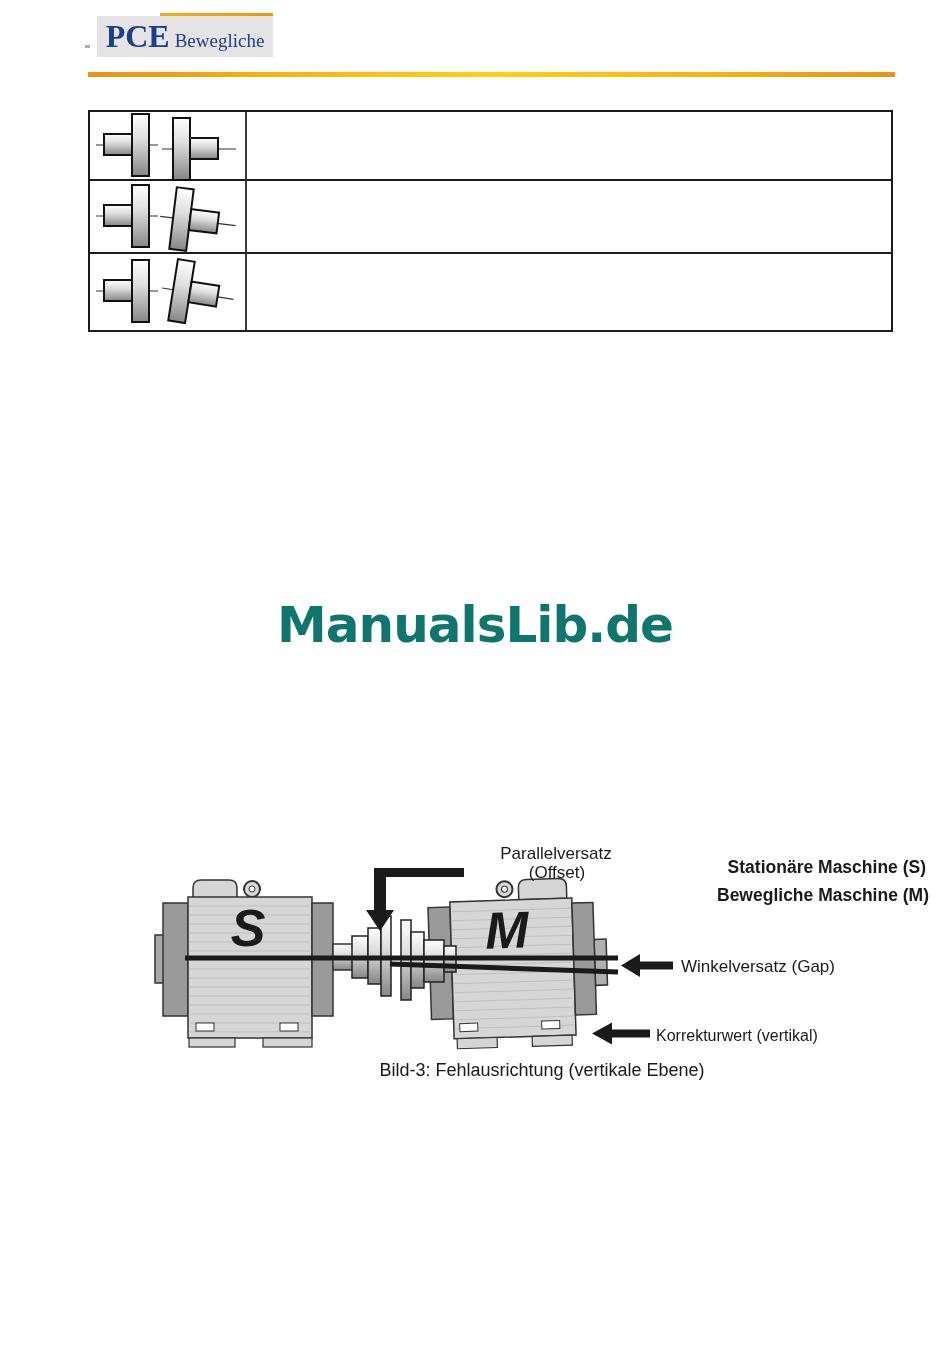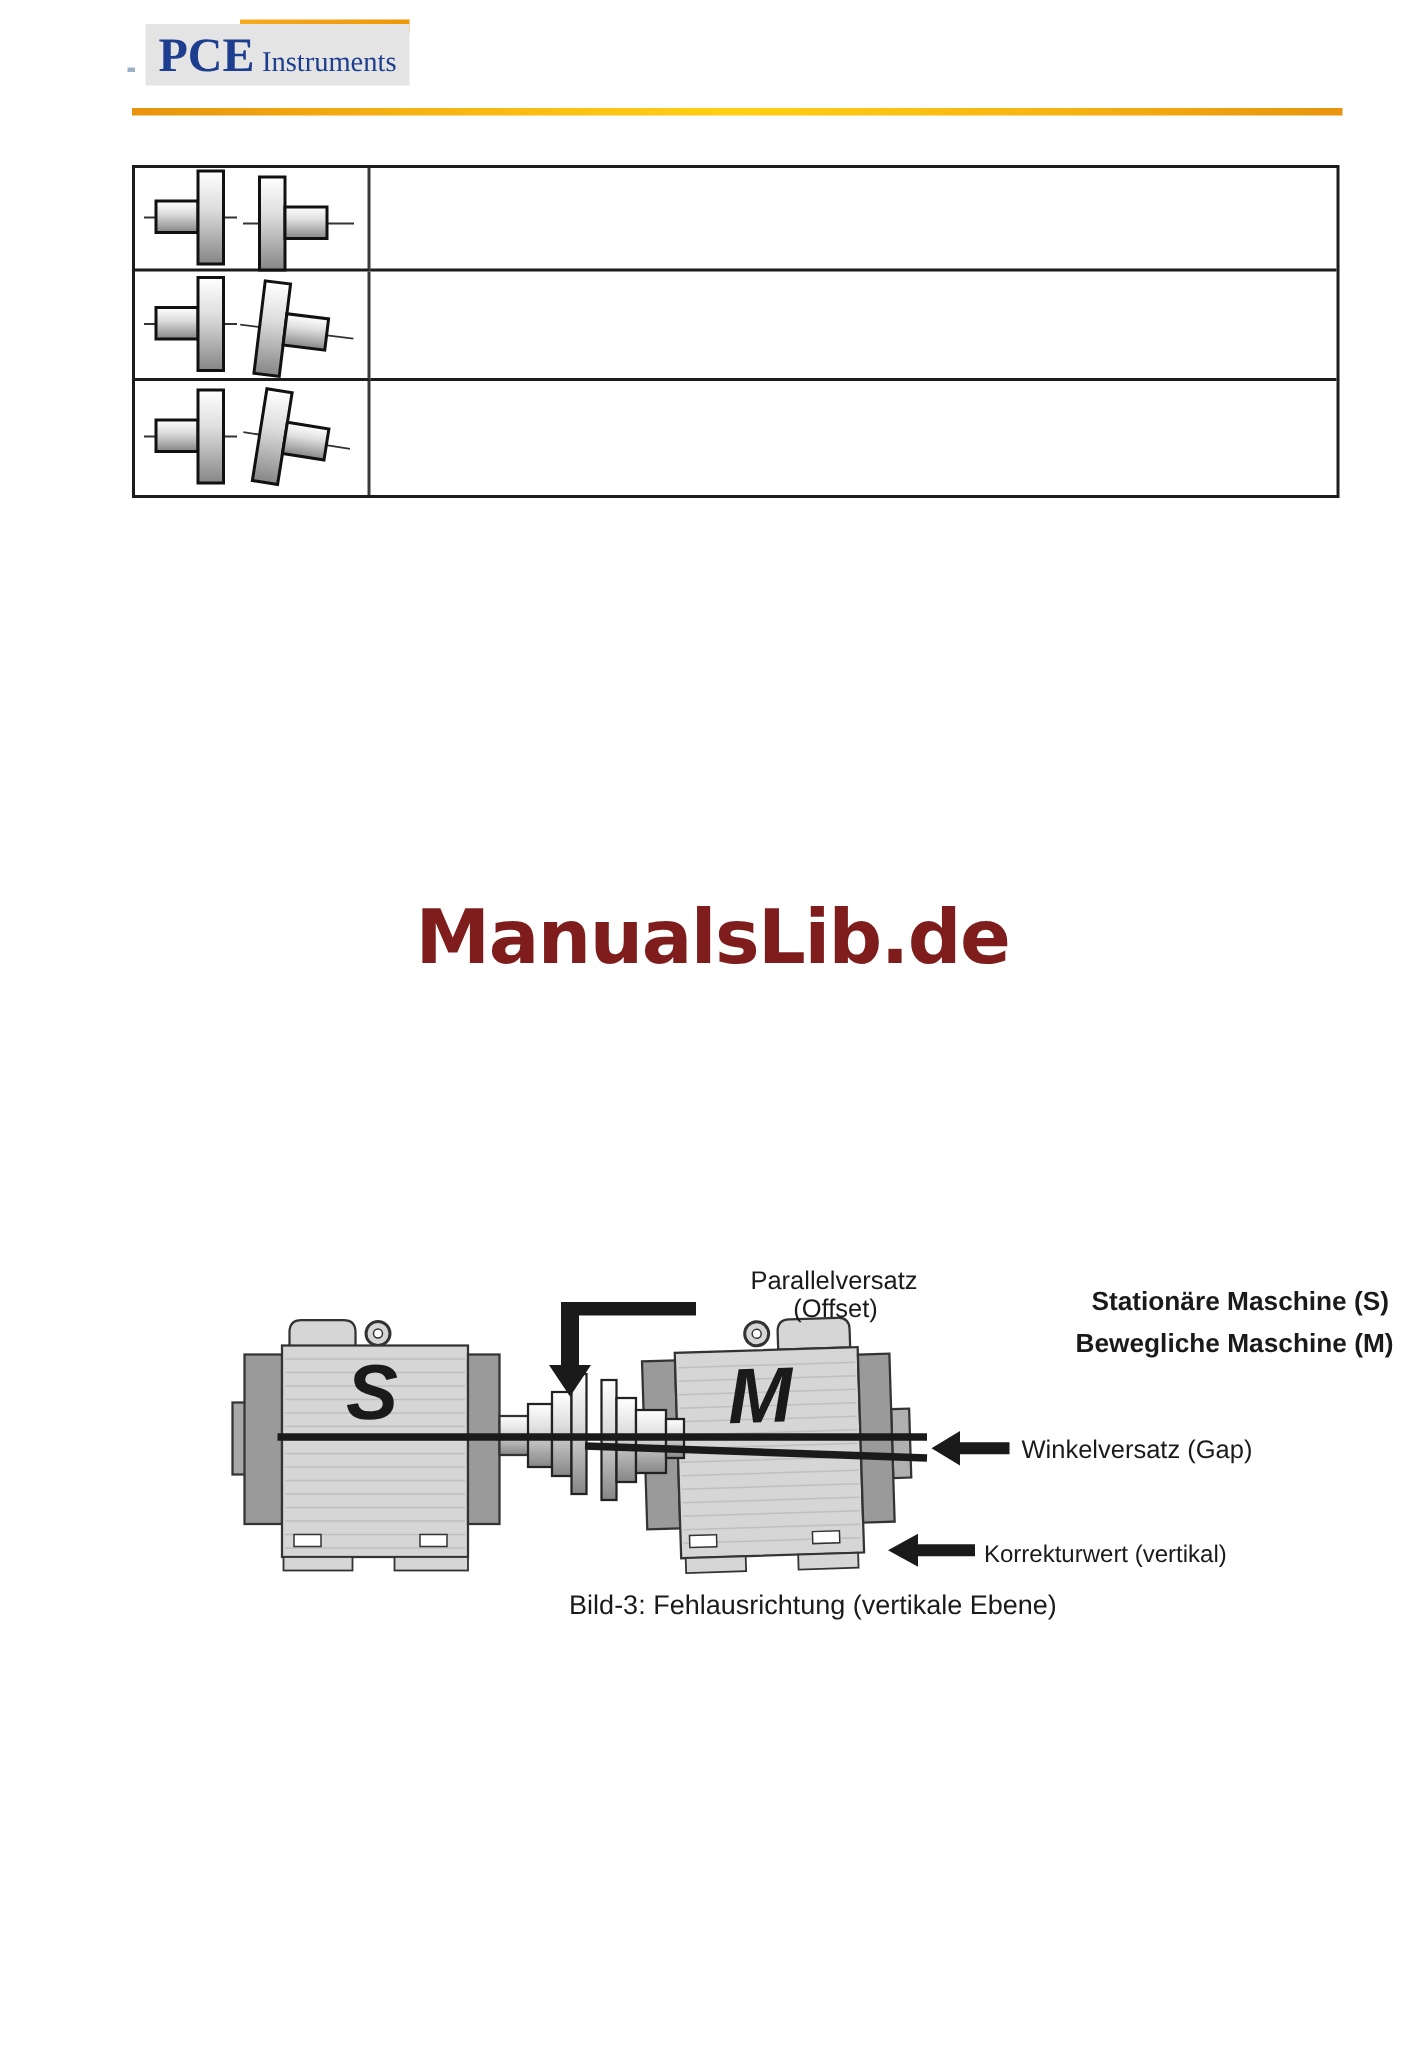--- a/index.html
+++ b/index.html
@@ -36,21 +36,21 @@
     display:grid;grid-template-columns:157px 1fr;grid-template-rows:69px 73px 1fr;
   }
   .tcell{box-sizing:border-box;}
   .icon-cell{border-right:2px solid #3a3a3a;display:flex;align-items:center;padding-left:6px;}
   .hline{border-bottom:2px solid #1c1c1c;}
   .icon-cell svg{overflow:visible;}
   
   .watermark{
     position:absolute;left:0;right:0;top:600px;text-align:center;
     font-family:"DejaVu Sans",sans-serif;font-weight:bold;font-size:50px;
-    color:#7f1d1d;letter-spacing:-1px;line-height:1;
+    color:#0f766e;letter-spacing:-1px;line-height:1;
   }
   
   .diagram{position:absolute;left:0;top:830px;}
   .diagram text{font-family:"Liberation Sans",sans-serif;fill:#1a1a1a;}
 </style>
 </head>
 <body>
 
 <div class="page">
 
@@ -61,21 +61,21 @@
         <stop offset="40%" stop-color="#dedede"></stop>
         <stop offset="100%" stop-color="#868686"></stop>
       </linearGradient>
     </defs>
   </svg>
 
   <div class="scan-dot"></div>
   <div class="logo-orange-bar"></div>
   <div class="logo-box">
     <span class="logo-initials">PCE</span>
-    <span class="logo-name">Instruments</span>
+    <span class="logo-name">Bewegliche</span>
   </div>
   <div class="header-rule"></div>
 
   <div class="align-table">
 
     <div class="tcell icon-cell hline">
       <svg width="150" height="70" viewBox="0 0 150 70">
         <g>
           <line x1="0" y1="34" x2="62" y2="34" stroke="#333" stroke-width="1.2"></line>
           <rect x="8" y="23" width="28" height="21" fill="url(#vGrad)" stroke="#111" stroke-width="2"></rect>

